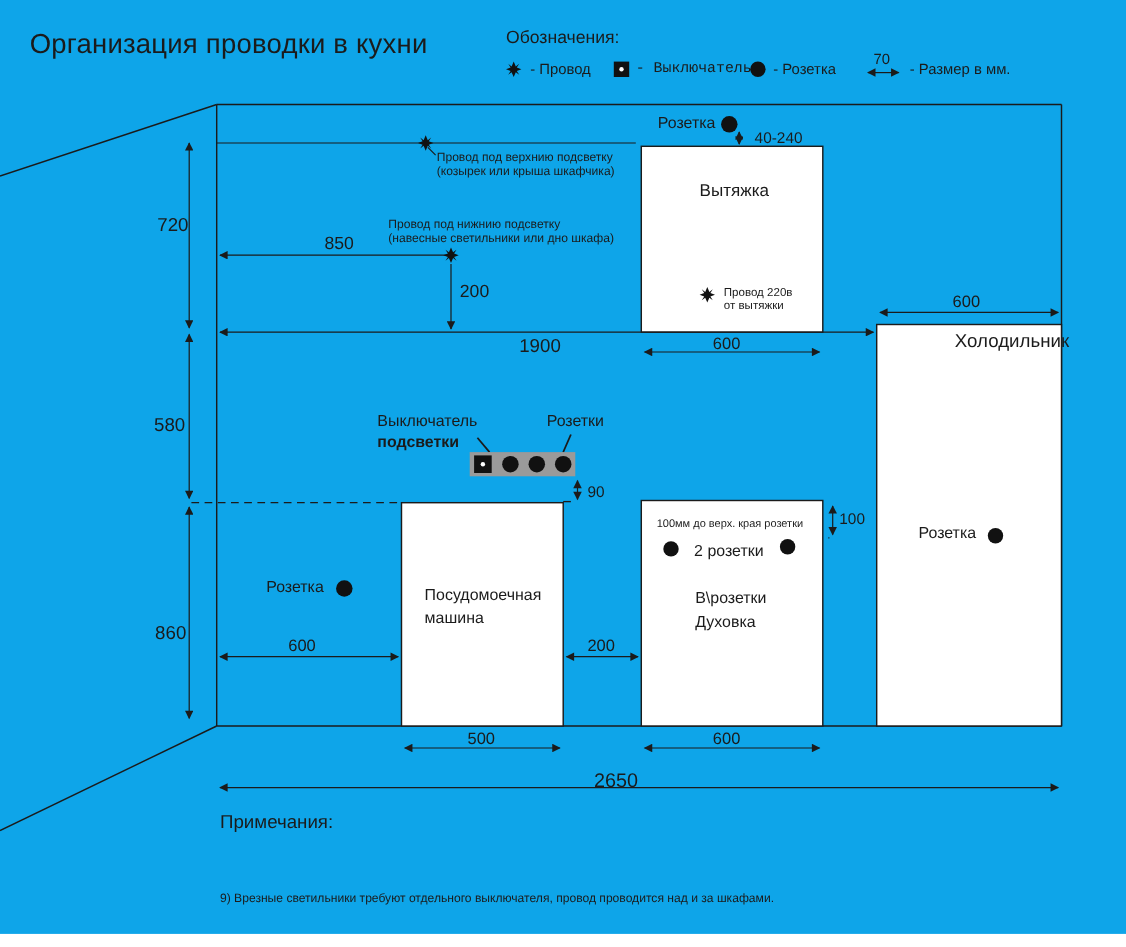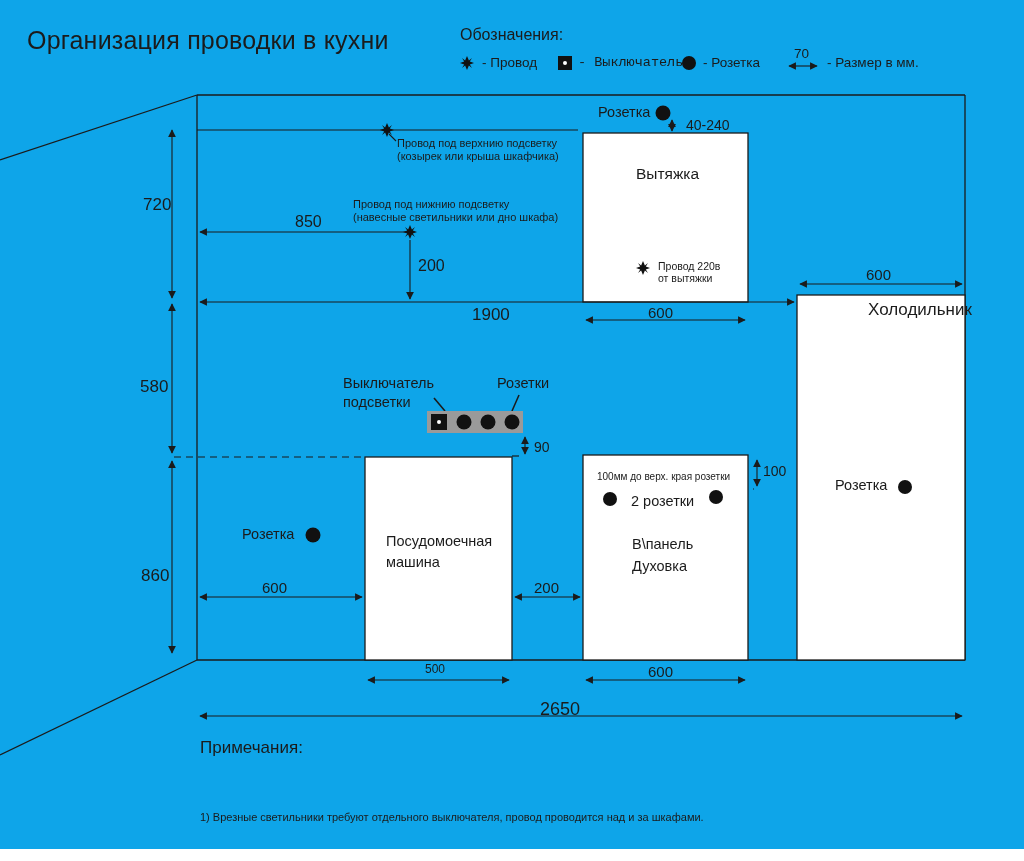--- a/index.html
+++ b/index.html
@@ -142,36 +142,36 @@
   <div class="lbl dim" style="left:140px;top:377px;font-size:17px;">580</div>
   <div class="lbl dim" style="left:141px;top:566px;font-size:17px;">860</div>
   <div class="lbl dim" style="left:472px;top:305px;font-size:17px;">1900</div>
   <div class="lbl dim" style="left:648px;top:304px;font-size:15px;">600</div>
   <div class="lbl dim" style="left:866px;top:266px;font-size:15px;">600</div>
 
   <div class="lbl big-lbl" style="left:832px;top:300px;margin-left:36px;">Холодильник</div>
   <div class="lbl box-lbl" style="left:835px;top:477px;">Розетка</div>
 
   <div class="lbl box-lbl" style="left:343px;top:375px;">Выключатель</div>
-  <div class="lbl box-lbl" style="left:343px;top:394px;">подсветки</div>
+  <div class="lbl box-lbl" style="left:343px;top:394px;font-weight:bold;">подсветки</div>
   <div class="lbl box-lbl" style="left:497px;top:375px;">Розетки</div>
   <div class="lbl dim-sm" style="left:534px;top:439px;">90</div>
 
   <div class="lbl box-lbl" style="left:242px;top:526px;">Розетка</div>
   <div class="lbl box-lbl" style="left:386px;top:533px;">Посудомоечная</div>
   <div class="lbl box-lbl" style="left:386px;top:554px;">машина</div>
   <div class="lbl dim" style="left:262px;top:579px;font-size:15px;">600</div>
   <div class="lbl dim" style="left:534px;top:579px;font-size:15px;">200</div>
 
   <div class="lbl tiny" style="left:597px;top:471px;">100мм до верх. края розетки</div>
   <div class="lbl box-lbl" style="left:631px;top:493px;">2 розетки</div>
-  <div class="lbl box-lbl" style="left:632px;top:536px;">В\панель</div>
+  <div class="lbl box-lbl" style="left:632px;top:536px;">В\розетки</div>
   <div class="lbl box-lbl" style="left:632px;top:558px;">Духовка</div>
   <div class="lbl dim-sm" style="left:763px;top:463px;">100</div>
 
-  <div class="lbl dim" style="left:425px;top:663px;font-size:12px;">500</div>
+  <div class="lbl dim" style="left:425px;top:663px;font-size:15px;">500</div>
   <div class="lbl dim" style="left:648px;top:663px;font-size:15px;">600</div>
   <div class="lbl dim" style="left:540px;top:699px;font-size:18px;">2650</div>
 
   <div class="lbl notes-head" style="left:200px;top:738px;">Примечания:</div>
-  <div class="lbl note-line" style="left:200px;top:810px;">1) Врезные светильники требуют отдельного выключателя, провод проводится над и за шкафами.</div>
+  <div class="lbl note-line" style="left:200px;top:810px;">9) Врезные светильники требуют отдельного выключателя, провод проводится над и за шкафами.</div>
 
 </div>
 
 </body></html>

